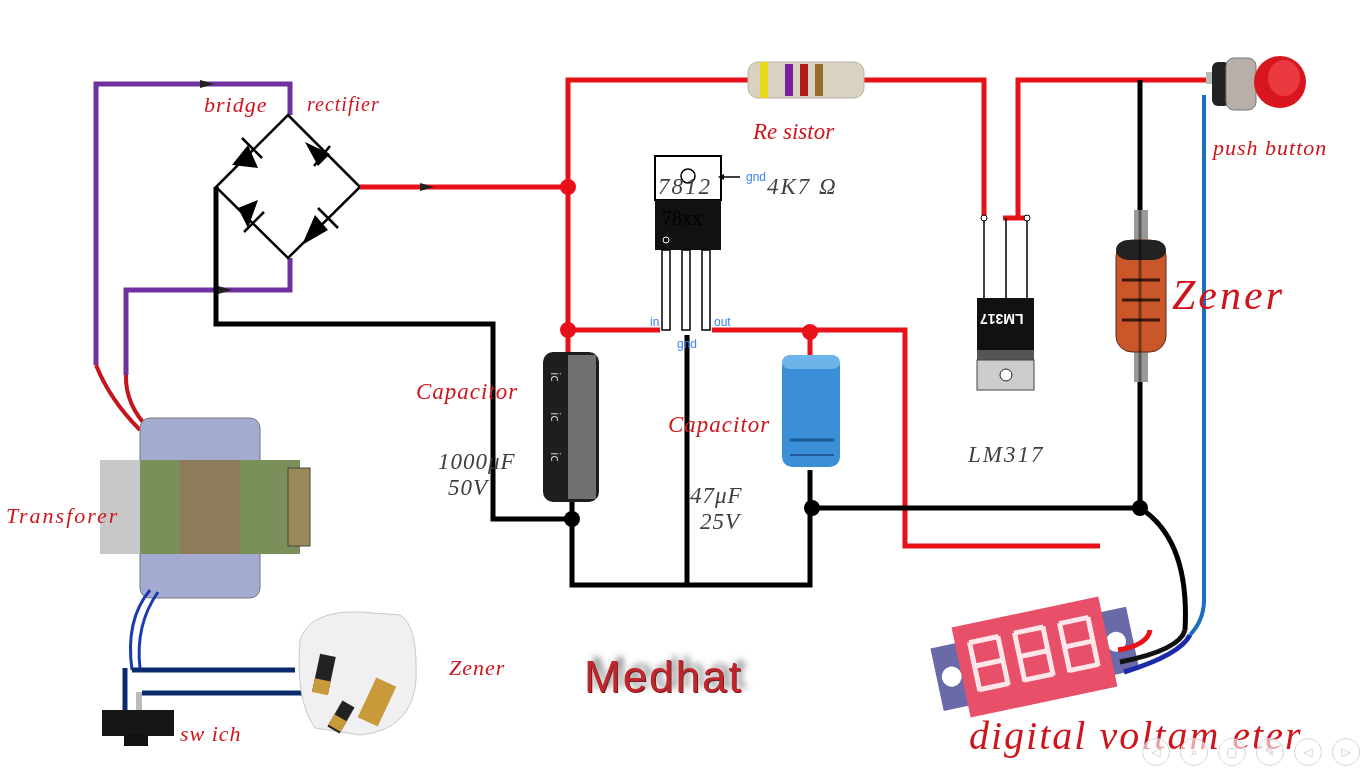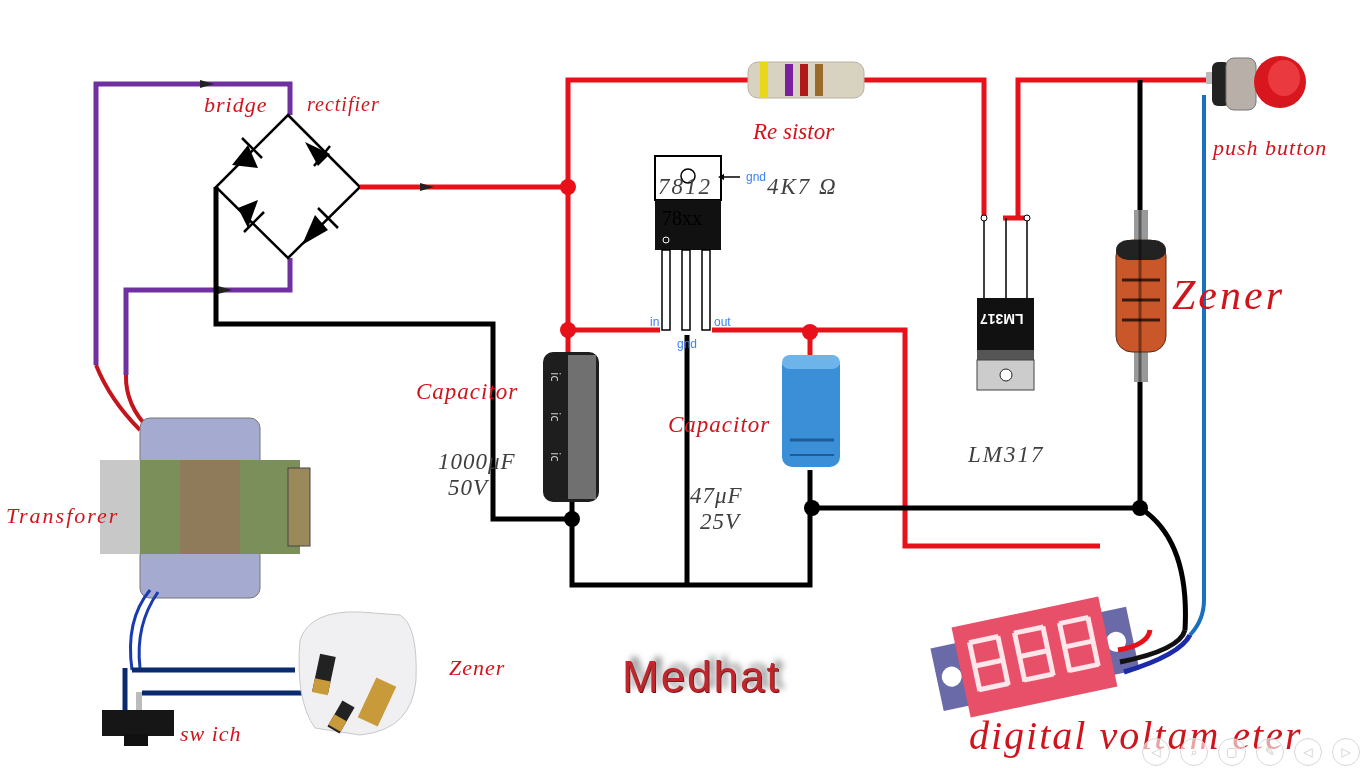--- a/index.html
+++ b/index.html
@@ -219,21 +219,21 @@
 <span class="lbl blue" style="left:438px;top:405px;font-size:23px;letter-spacing:1px">1000μF</span>
 <span class="lbl blue" style="left:448px;top:431px;font-size:23px;letter-spacing:1px">50V</span>
 <span class="lbl red" style="left:668px;top:413px;font-size:23px;letter-spacing:1px">Capacitor</span>
 <span class="lbl blue" style="left:690px;top:439px;font-size:23px;letter-spacing:1px">47μF</span>
 <span class="lbl blue" style="left:700px;top:465px;font-size:23px;letter-spacing:1px">25V</span>
 <span class="lbl red" style="left:6px;top:505px;font-size:22px;letter-spacing:2px">Transforer</span>
 <span class="lbl red" style="left:449px;top:657px;font-size:22px;letter-spacing:1px">Zener</span>
 <span class="lbl red" style="left:180px;top:723px;font-size:22px;letter-spacing:1px">sw ich</span>
 <span class="lbl red" style="left:969px;top:716px;font-size:40px;letter-spacing:2px">digital voltam eter</span>
 
-<span class="brand" style="left:622px;top:655px">Medhat</span>
+<span class="brand" style="left:584px;top:655px">Medhat</span>
 
 <div class="ctrl" style="left:1142px">
       <span>◁</span>
     </div>
 <div class="ctrl" style="left:1180px">
       <span>⌕</span>
     </div>
 <div class="ctrl" style="left:1218px">
       <span>▢</span>
     </div>

